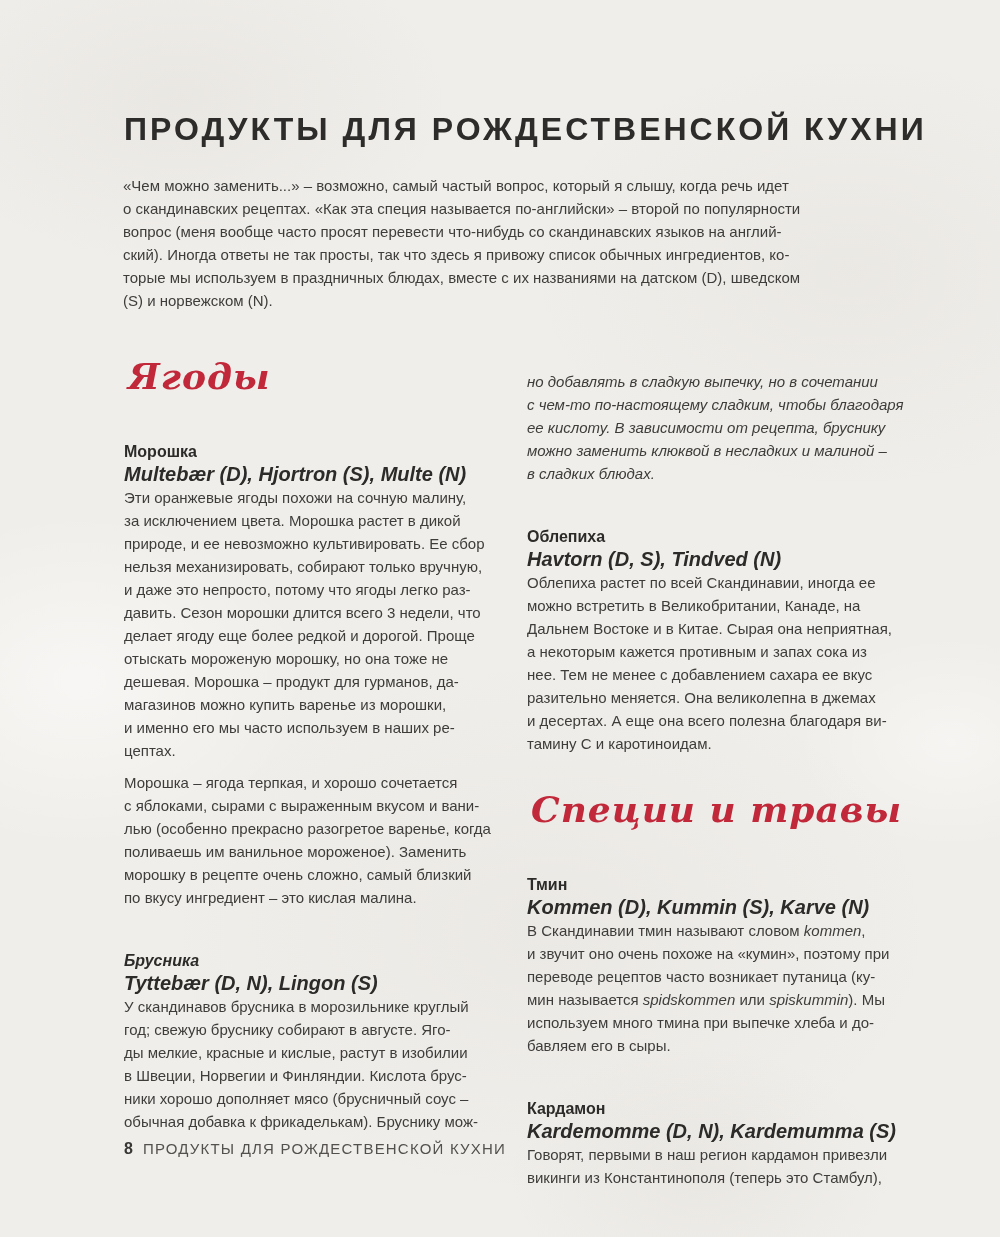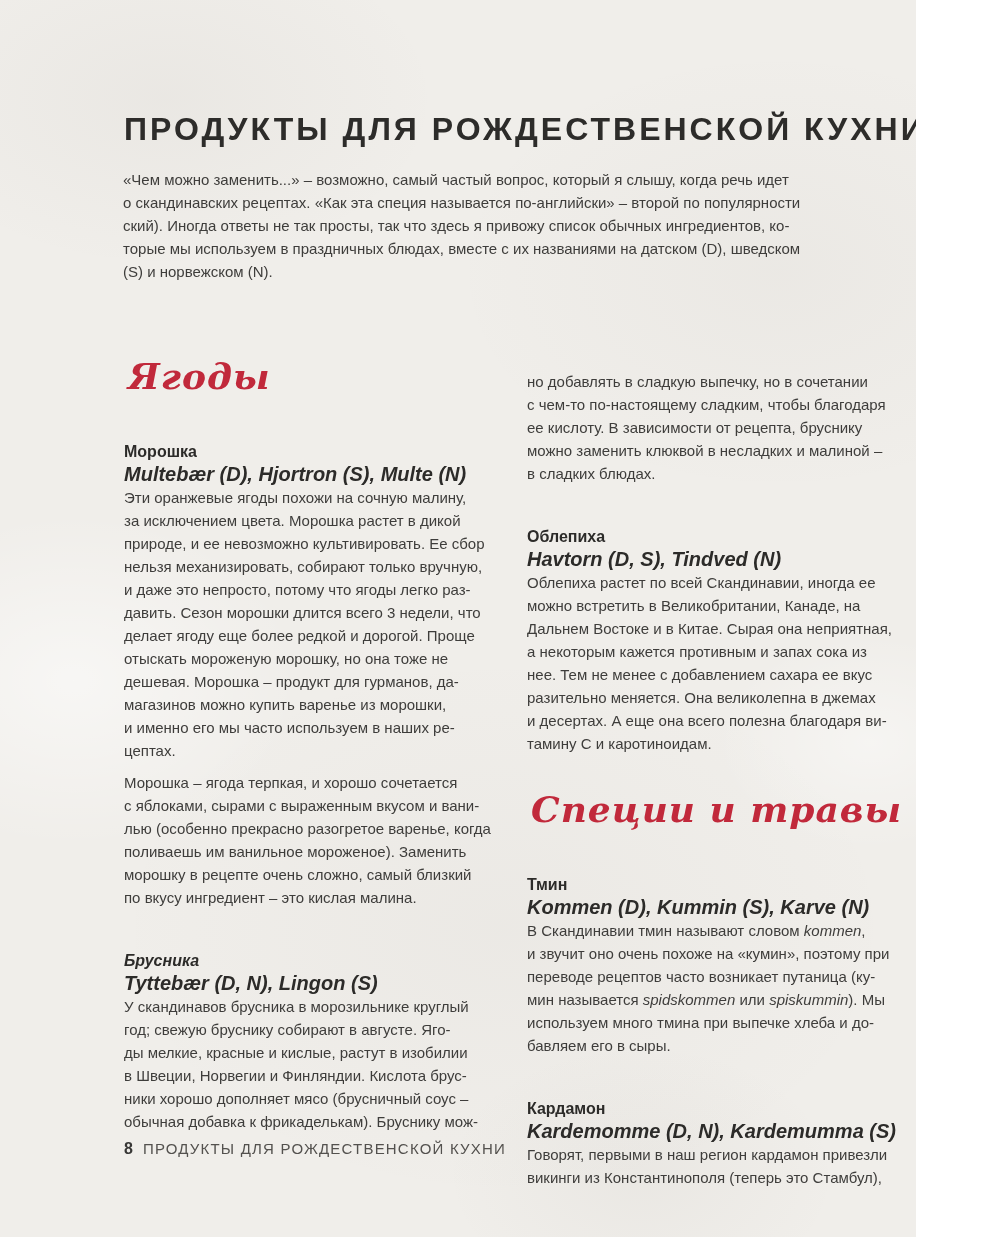--- a/index.html
+++ b/index.html
@@ -1,53 +1,53 @@
 <!DOCTYPE html>
 <html style="--accent: #c1293b;"><head>
 <meta charset="utf-8">
 <style>
   html,body{margin:0;padding:0;}
   .page{
     position:relative;
-    width:916px;height:1237px;
+    width:1000px;height:1237px;
     overflow:hidden;
     background-color:#f0eeea;
     background-image:
       radial-gradient(ellipse 420px 260px at 18% 8%, rgba(120,110,100,0.05), transparent 65%),
       radial-gradient(ellipse 500px 340px at 85% 22%, rgba(120,110,100,0.045), transparent 65%),
       radial-gradient(ellipse 600px 420px at 55% 75%, rgba(120,110,100,0.04), transparent 65%),
       radial-gradient(ellipse 380px 280px at 8% 55%, rgba(255,255,255,0.5), transparent 60%),
       radial-gradient(ellipse 300px 200px at 70% 95%, rgba(120,110,100,0.05), transparent 65%),
       radial-gradient(ellipse 260px 180px at 95% 60%, rgba(255,255,255,0.4), transparent 60%);
     font-family:"Liberation Sans", sans-serif;
     color:#3e3d3b;
   }
   .page-title{
     position:absolute;left:124px;top:90px;
     font-size:32px;font-weight:700;letter-spacing:3px;
     color:#2d2c2a;white-space:nowrap;
   }
   .intro{
-    position:absolute;left:123px;top:168px;width:790px;
+    position:absolute;left:123px;top:174px;width:790px;
     font-size:15.5px;line-height:27.4px;color:#43413f;
   }
   .col{position:absolute;top:352px;width:380px;}
   .col-left{left:124px;}
   .col-right{left:527px;}
   .script-heading{
     font-family:"DejaVu Serif", serif;
     font-style:italic;
     font-size:36px;line-height:48px;
     color:var(--accent,#c1293b);
     margin:0 0 22px 4px;
     letter-spacing:1px;
     white-space:nowrap;
     font-weight:bold;
   }
-  .col-right .first-para{margin-top:18px;}
+  .col-right .first-para{margin-top:18px;font-style:italic;}
   .ingredient{margin-top:14px;}
   .ingredient-name{
     font-size:16px;font-weight:700;line-height:23px;color:#2c2b29;white-space:nowrap;margin-top:40px;
   }
   .ingredient-name.italic{font-style:italic;}
   .ingredient-translations{
     font-size:20px;font-weight:700;font-style:italic;line-height:23px;color:#2c2b29;white-space:nowrap;
   }
   .para{margin:0;font-size:15px;line-height:23px;color:#3e3d3b;}
   .para .line{white-space:nowrap;height:23px;}
@@ -64,20 +64,21 @@
 </head>
 <body>
 
 <div class="page">
 
   <h1 class="page-title">ПРОДУКТЫ ДЛЯ РОЖДЕСТВЕНСКОЙ КУХНИ</h1>
 
   <div class="intro para">
       <div class="line">«Чем можно заменить...» – возможно, самый частый вопрос, который я слышу, когда речь идет</div>
       <div class="line">о скандинавских рецептах. «Как эта специя называется по-английски» – второй по популярности</div>
+      <div class="line">вопрос (меня вообще часто просят перевести что-нибудь со скандинавских языков на англий-</div>
       <div class="line">ский). Иногда ответы не так просты, так что здесь я привожу список обычных ингредиентов, ко-</div>
       <div class="line">торые мы используем в праздничных блюдах, вместе с их названиями на датском (D), шведском</div>
       <div class="line">(S) и норвежском (N).</div>
     </div>
 
   <div class="col col-left">
     <div class="script-heading">Ягоды</div>
 
     <div class="ingredient" style="margin-top:0;">
       <div class="ingredient-name">Морошка</div>

